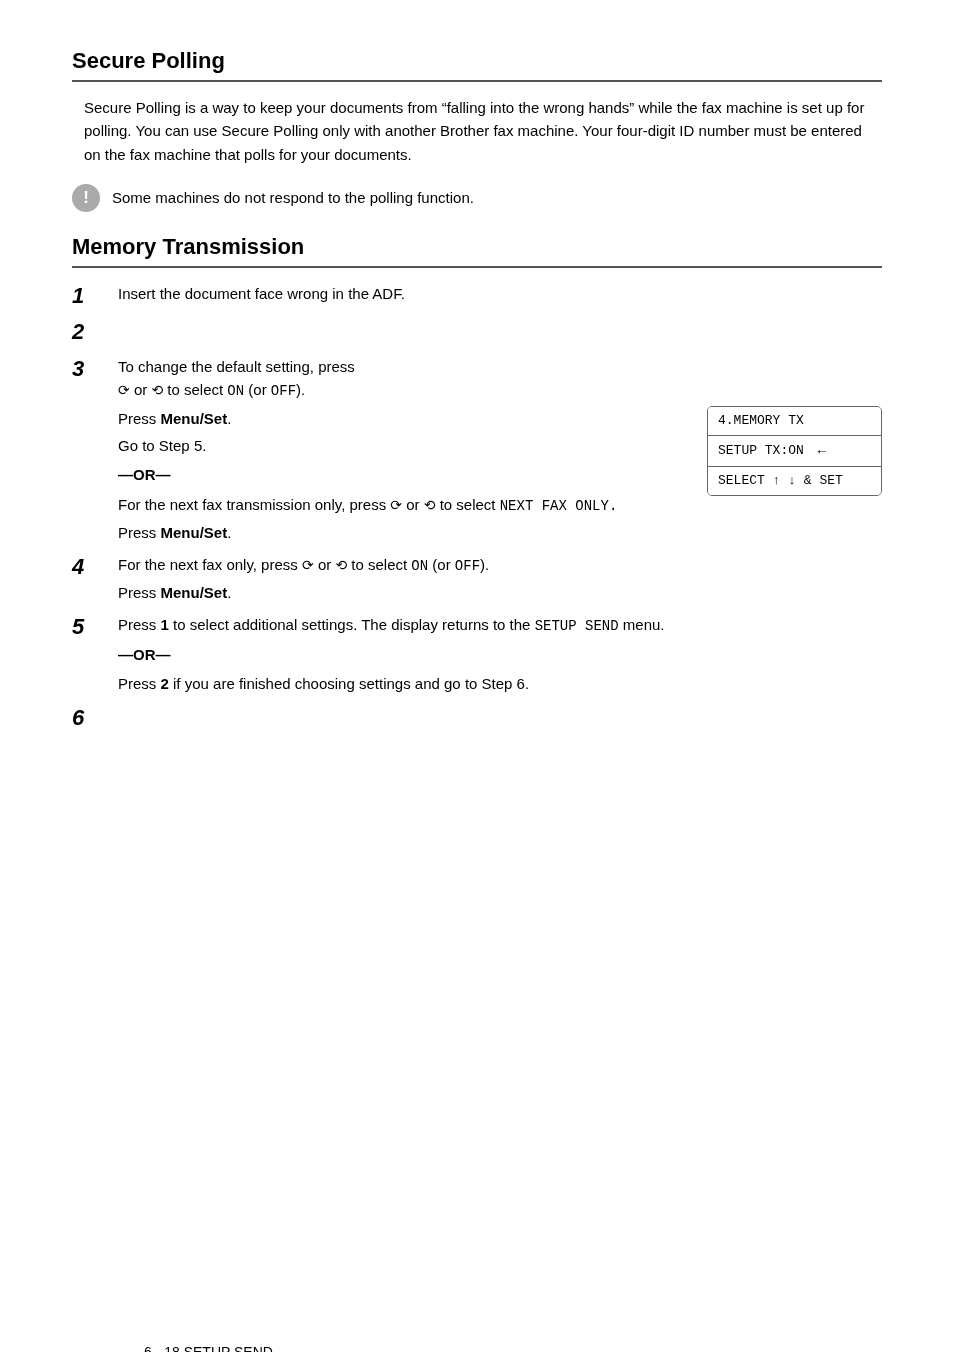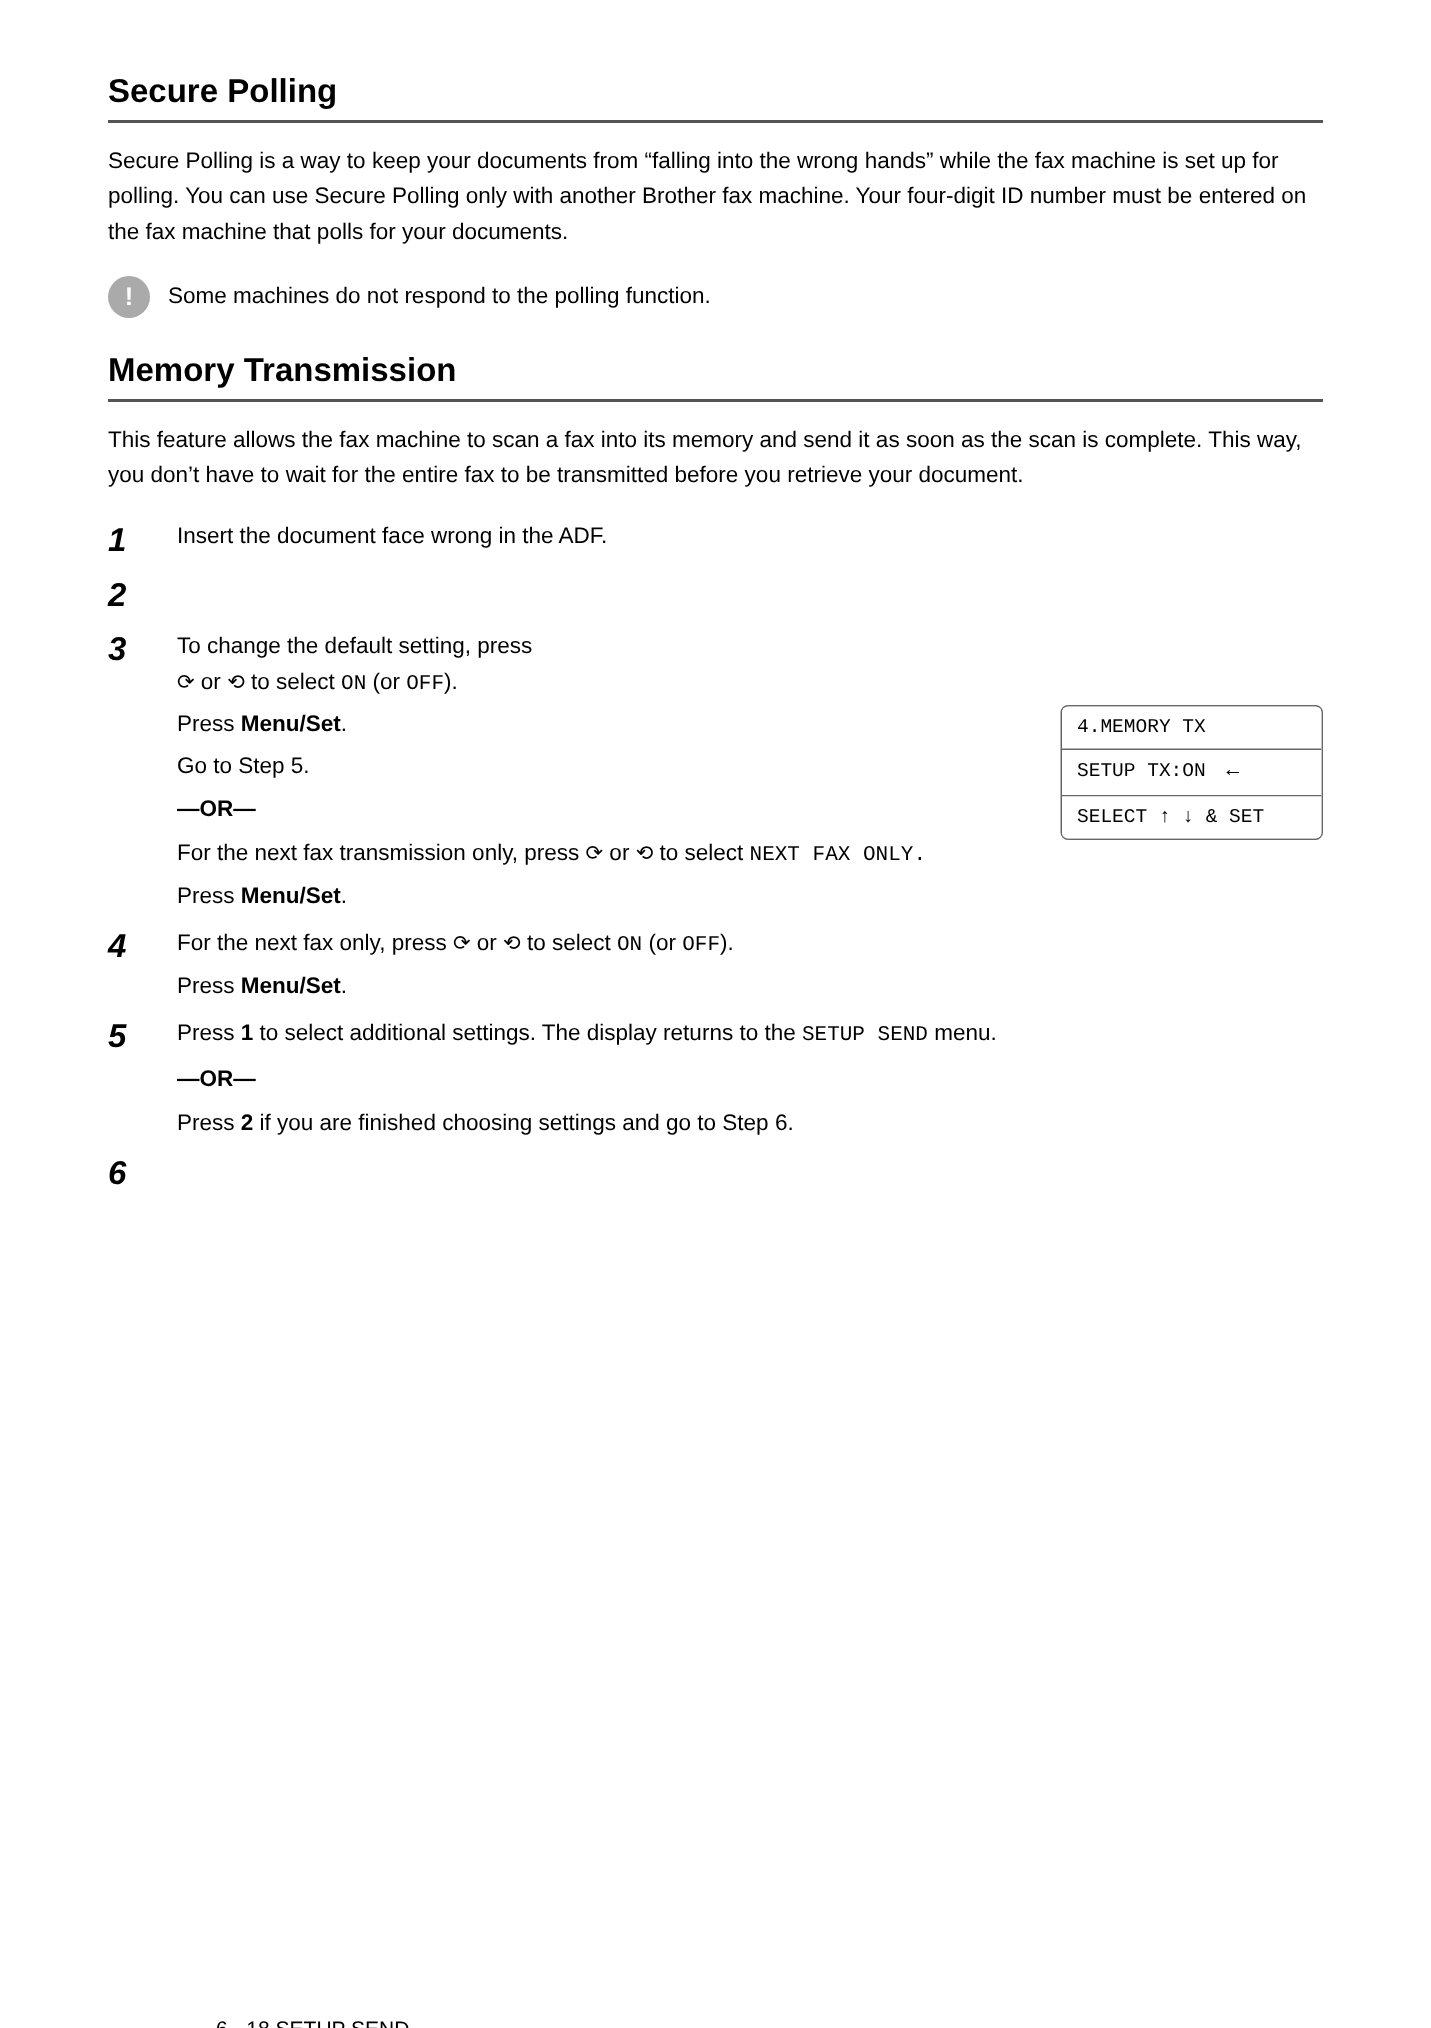--- a/index.html
+++ b/index.html
@@ -23,20 +23,21 @@
     .divider {
       border: none;
       border-top: 2px solid #555;
       margin-bottom: 14px;
     }
 
     .section-body {
       font-size: 15px;
       line-height: 1.55;
       margin-bottom: 18px;
+      margin-left: 12px;
     }
 
     .note-box {
       display: flex;
       align-items: flex-start;
       gap: 12px;
       margin-bottom: 22px;
     }
 
     .note-icon {
@@ -172,21 +173,20 @@
 
     <div class="note-box">
       <div class="note-icon">!</div>
       <p class="note-text">Some machines do not respond to the polling function.</p>
     </div>
   </section>
 
   <section>
     <h2 class="section-title">Memory Transmission</h2>
     <hr class="divider">
-    <p class="section-body">This feature allows the fax machine to scan a fax into its memory and send it as soon as the scan is complete. This way, you don’t have to wait for the entire fax to be transmitted before you retrieve your document.</p>
 
     <ol class="steps-list">
 
       <li>
         <span class="step-num">1</span>
         <div class="step-content">
           <span>Insert the document face wrong in the ADF.</span>
         </div>
       </li>
 

